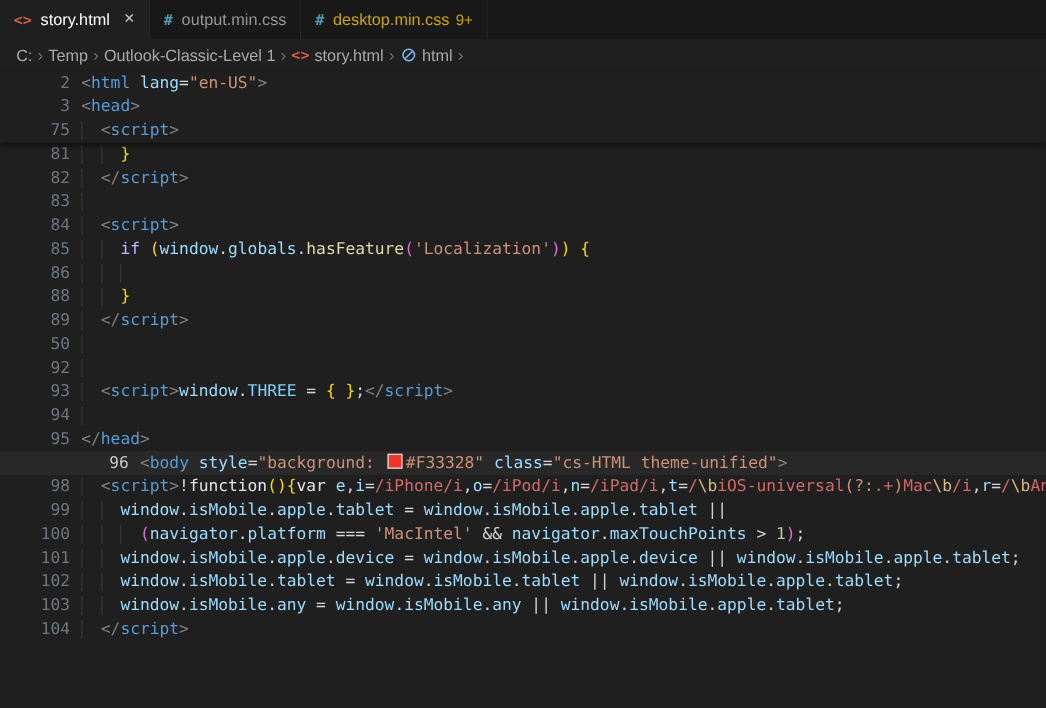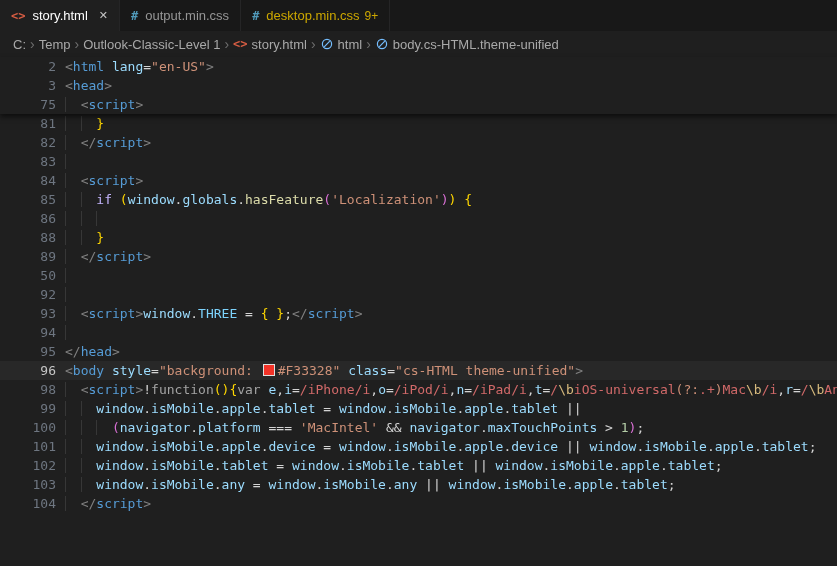--- a/index.html
+++ b/index.html
@@ -16,26 +16,26 @@
   .crumbs{height:26px;display:flex;align-items:center;padding-left:13px;font-size:13px;color:#a9a9a9;background:#1f1f1f;white-space:nowrap;overflow:hidden;}
   .crumb{display:flex;align-items:center;gap:4px;cursor:pointer;}
   .crumb-sep{color:#6e6e6e;margin:0 4px;font-size:14px;}
   .sym-icon{display:inline-flex;width:14px;height:14px;}
   
   .editor{position:relative;background:#1f1f1f;}
   .sticky{position:relative;z-index:2;background:#1f1f1f;box-shadow:0 3px 5px rgba(0,0,0,0.55);}
   .line{display:flex;height:19px;line-height:19px;font-family:"DejaVu Sans Mono","Liberation Mono",monospace;font-size:13px;}
   .line.current{background:#282828;}
   .ln{width:56px;flex:0 0 56px;text-align:right;color:#6e7681;user-select:none;}
-  .line.current .ln{color:#c6c6c6;}
+  .line.current .ln{color:#c6c6c6;padding-left:47px;}
   .code{flex:1;padding-left:9px;white-space:pre;overflow:hidden;color:#d4d4d4;}
   .ig{box-shadow:inset 1px 0 #373737;}
   
   .t-p{color:#808080}.t-tag{color:#569CD6}.t-attr{color:#9CDCFE}.t-str{color:#CE9178}
-  .t-op{color:#D4D4D4}.t-kwp{color:#c4b5fd}.t-kwb{color:#a3a3a3}.t-v{color:#9CDCFE}
+  .t-op{color:#D4D4D4}.t-kwp{color:#c4b5fd}.t-kwb{color:#e5e5e5}.t-v{color:#9CDCFE}
   .t-fn{color:#DCDCAA}.t-c{color:#7dd3fc}.t-n{color:#B5CEA8}.t-com{color:#6A9955}
   .t-b1{color:#FFD700}.t-b2{color:#DA70D6}.t-re{color:#D16969}.t-resc{color:#D7BA7D}.t-rgrp{color:#CE9178}
   .swatch{display:inline-block;width:10px;height:10px;border:1px solid #e0e0e0;vertical-align:-1px;margin:0 3px 0 2px;cursor:pointer;}
 </style>
 </head>
 <body>
 
 <div class="tabbar">
     <div class="tab active">
       <span class="fileicon" style="color: rgb(214, 93, 67);">&lt;&gt;</span>
@@ -73,29 +73,20 @@
     <span class="crumb">
       <span class="sym-icon">
         <svg width="14" height="14" viewBox="0 0 14 14">
           <circle cx="7" cy="7" r="4.6" fill="none" stroke="#75BEFF" stroke-width="1.2"></circle>
           <line x1="4.2" y1="9.8" x2="9.8" y2="4.2" stroke="#75BEFF" stroke-width="1.2"></line>
         </svg>
       </span>
       <span>html</span>
     </span>
     <span class="crumb-sep">›</span>
-    <span class="crumb">
-      <span class="sym-icon">
-        <svg width="14" height="14" viewBox="0 0 14 14">
-          <circle cx="7" cy="7" r="4.6" fill="none" stroke="#75BEFF" stroke-width="1.2"></circle>
-          <line x1="4.2" y1="9.8" x2="9.8" y2="4.2" stroke="#75BEFF" stroke-width="1.2"></line>
-        </svg>
-      </span>
-      <span>body.cs-HTML.theme-unified</span>
-    </span>
   </div>
 <div class="editor">
   <div class="sticky">
       <div class="line">
         <div class="ln">2</div>
         <div class="code"><span class="t-p">&lt;</span><span class="t-tag">html </span><span class="t-attr">lang</span><span class="t-op">=</span><span class="t-str">"en-US"</span><span class="t-p">&gt;</span></div>
       </div>
       <div class="line">
         <div class="ln">3</div>
         <div class="code"><span class="t-p">&lt;</span><span class="t-tag">head</span><span class="t-p">&gt;</span></div>

